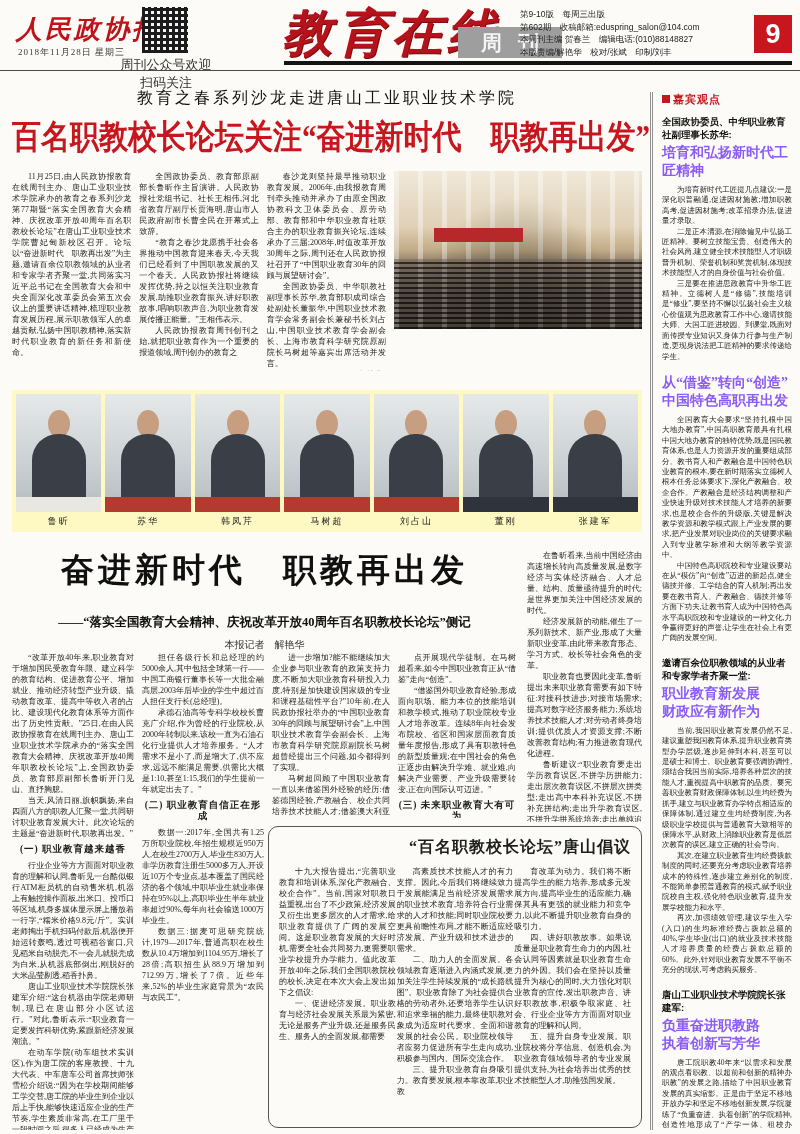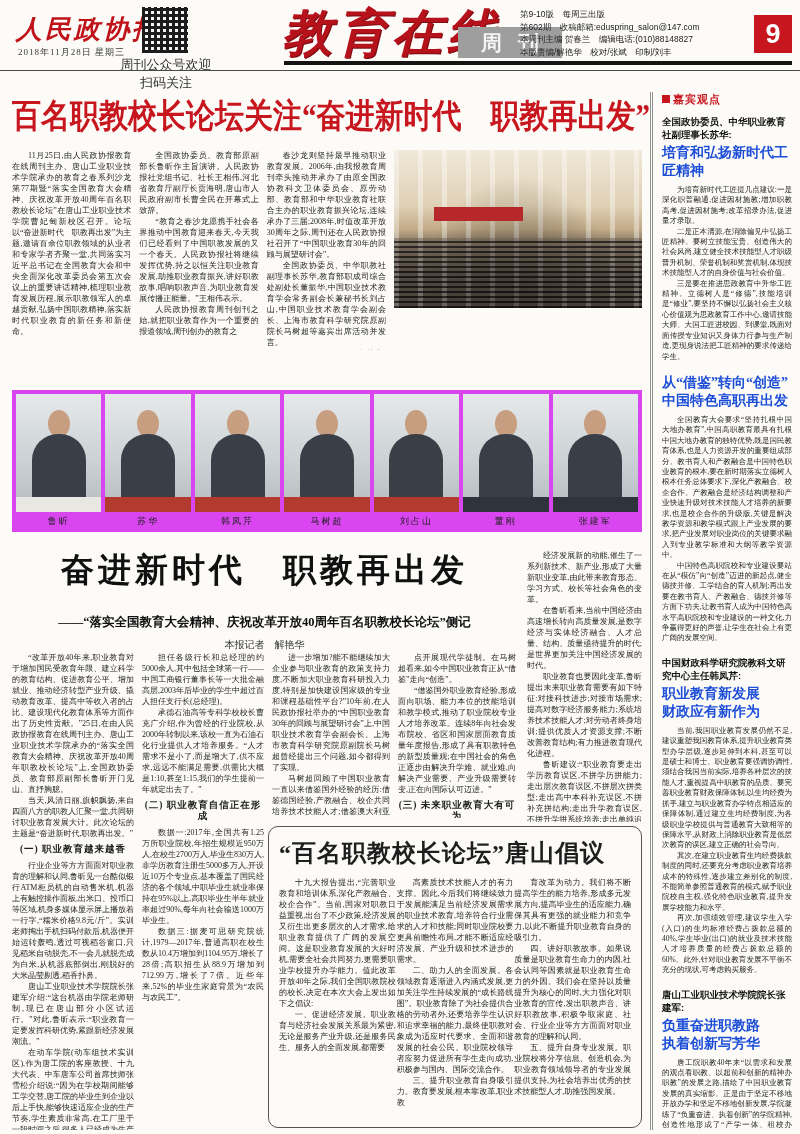--- a/index.html
+++ b/index.html
@@ -39,21 +39,21 @@
   .lead-col.c3 p:last-child{text-align:right;text-indent:0;}
   .conf-photo{width:248px;height:158px;position:relative;flex:0 0 248px;overflow:hidden;
      background:
        radial-gradient(ellipse at 50% 110%, rgba(0,0,0,.45), rgba(0,0,0,0) 60%),
        repeating-linear-gradient(90deg, rgba(255,255,255,.38) 0 5px, rgba(255,255,255,0) 5px 24px),
        linear-gradient(180deg,#f0e8d9 0%,#e0d1b6 35%,#c2ab87 50%,#74675c 62%,#3d3935 78%,#2b2927 100%);}
   .conf-photo .banner{position:absolute;left:16%;top:36%;width:36%;height:9%;background:#b6282a;}
   .conf-photo .audience{position:absolute;left:0;bottom:0;width:100%;height:44%;opacity:.85;
      background:repeating-linear-gradient(0deg,rgba(18,16,15,.9) 0 2px,rgba(105,92,78,.55) 2px 5px);}
   
-  #portraits{position:absolute;left:12px;top:390px;width:630px;background:#d946ef;padding:4px;box-sizing:border-box;}
+  #portraits{position:absolute;left:12px;top:390px;width:630px;background:#fef9c3;padding:4px;box-sizing:border-box;}
   .prow{display:flex;gap:4px;}
   .pcell{flex:1;}
   .pphoto{height:118px;position:relative;overflow:hidden;
           background:linear-gradient(180deg,#e6e9ea 0%,#ccd2d5 55%,#b5bcc0 100%);}
   .pphoto::before{content:"";position:absolute;top:16px;left:50%;margin-left:-11px;width:22px;height:27px;
                   border-radius:50% 50% 46% 46%;background:#c79e80;}
   .pphoto::after{content:"";position:absolute;top:40px;left:50%;margin-left:-27px;width:54px;height:64px;
                  border-radius:26px 26px 0 0;background:#3a3f47;}
   .ptable{position:absolute;left:0;bottom:0;width:100%;height:15px;background:#b23a2e;z-index:2;}
   .pcell:nth-child(1) .ptable{background:#e9e7e2;}
@@ -67,58 +67,59 @@
   .f-byline{margin-top:7px;font-size:10px;color:#333;}
   .fcol{position:absolute;}
   .fc1{left:0;top:104px;width:122px;height:478px;}
   .fc2{left:130px;top:104px;width:122px;height:478px;}
   .fc3{left:260px;top:104px;width:118px;height:166px;}
   .fc4{left:386px;top:104px;width:118px;height:166px;}
   .fc5{left:515px;top:2px;width:115px;height:272px;}
   
   #proposal{position:absolute;left:256px;top:278px;width:374px;height:302px;border:1.5px solid #555;
             border-radius:10px;background:#fcfbf8;box-sizing:border-box;padding:6px 10px;}
-  .box-title{text-align:left;font-size:24px;font-weight:900;letter-spacing:1px;margin:4px 0 8px 0;}
+  .box-title{text-align:right;font-size:16px;font-weight:900;letter-spacing:1px;margin:4px 0 8px 0;}
   .box-cols{display:flex;gap:1px;height:238px;overflow:hidden;}
   .box-col{flex:1;}
   
   #sidebar{position:absolute;left:650px;top:92px;width:142px;height:1038px;border-left:3px double #8f8f8f;
            padding-left:9px;box-sizing:border-box;overflow:hidden;}
   .sb-label{color:#c8161e;font-size:11px;font-weight:bold;letter-spacing:1px;margin-bottom:8px;
             font-family:"Liberation Sans","DejaVu Sans",sans-serif;}
   .sb-label .sq{display:inline-block;width:8px;height:8px;background:#c8161e;margin-right:3px;}
   .sb-article{margin-bottom:12px;}
   .sb-speaker{font-size:9.5px;line-height:13px;font-weight:bold;color:#111;margin-bottom:3px;
               font-family:"Liberation Sans","DejaVu Sans",sans-serif;}
-  .sb-title{font-size:14px;line-height:18px;font-weight:900;color:#1d4ed8;white-space:pre-line;margin-bottom:5px;}
+  .sb-title{font-size:14px;line-height:18px;font-weight:900;color:#8b5cf6;white-space:pre-line;margin-bottom:5px;}
   .sb-body{font-size:7.5px;line-height:10.4px;}
   .sb-body p{margin:0;text-indent:2em;text-align:justify;}
 </style>
 </head>
 <body>
 
 <div id="page">
 
   <div class="paper-name">人民政协报</div>
   <div class="paper-date">2018年11月28日 星期三</div>
   <div class="qr"></div>
   <div class="qr-caption">周刊公众号欢迎扫码关注</div>
   <div class="masthead-title">教育在线</div>
   <div class="weekly">周刊</div>
   <div class="thick-rule"></div>
   <div class="header-info">
     <div>第9-10版　每周三出版</div>
-    <div>第602期　收稿邮箱:eduspring_salon@147.com</div>
+    <div>第602期　收稿邮箱:eduspring_salon@104.com</div>
     <div>本周刊主编 贺春兰　编辑电话:(010)88148827</div>
     <div>本版责编/解艳华　校对/张斌　印制/刘丰</div>
   </div>
   <div class="page-num">9</div>
   <div class="header-rule"></div>
 
   <div id="lead">
+    <div class="kicker">教育之春系列沙龙走进唐山工业职业技术学院</div>
     <div class="lead-headline">百名职教校长论坛关注“奋进新时代　职教再出发”</div>
     <div class="lead-body">
       <div class="lead-col smallcol c1">
           <p>11月25日,由人民政协报教育在线周刊主办、唐山工业职业技术学院承办的教育之春系列沙龙第77期暨“落实全国教育大会精神、庆祝改革开放40周年百名职教校长论坛”在唐山工业职业技术学院曹妃甸新校区召开。论坛以“奋进新时代　职教再出发”为主题,邀请百余位职教领域的从业者和专家学者齐聚一堂,共同落实习近平总书记在全国教育大会和中央全面深化改革委员会第五次会议上的重要讲话精神,梳理职业教育发展历程,展示职教领军人的卓越贡献,弘扬中国职教精神,落实新时代职业教育的新任务和新使命。</p>
         </div>
       <div class="lead-col smallcol c2">
           <p>全国政协委员、教育部原副部长鲁昕作主旨演讲。人民政协报社党组书记、社长王相伟,河北省教育厅副厅长贾海明,唐山市人民政府副市长曹全民在开幕式上致辞。</p>
           <p>“教育之春沙龙愿携手社会各界推动中国教育迎来春天,今天我们已经看到了中国职教发展的又一个春天。人民政协报社将继续发挥优势,持之以恒关注职业教育发展,助推职业教育振兴,讲好职教故事,唱响职教声音,为职业教育发展传播正能量。”王相伟表示。</p>
           <p>人民政协报教育周刊创刊之始,就把职业教育作为一个重要的报道领域,周刊创办的教育之</p>
         </div>
@@ -181,22 +182,22 @@
     </div>
   </div>
 
   <div id="feature">
     <div class="f-headblock">
       <div class="f-headline">奋进新时代　职教再出发</div>
       <div class="f-subhead">——“落实全国教育大会精神、庆祝改革开放40周年百名职教校长论坛”侧记</div>
       <div class="f-byline">本报记者　解艳华</div>
     </div>
     <div class="fcol fc5 smallcol">
+        <p>在鲁昕看来,当前中国经济由高速增长转向高质量发展,是数字经济与实体经济融合、人才总量、结构、质量亟待提升的时代;是世界更加关注中国经济发展的时代。</p>
         <p>经济发展新的动能,催生了一系列新技术、新产业,形成了大量新职业变革,由此带来教育形态、学习方式、校长等社会角色的变革。</p>
-        <p>在鲁昕看来,当前中国经济由高速增长转向高质量发展,是数字经济与实体经济融合、人才总量、结构、质量亟待提升的时代;是世界更加关注中国经济发展的时代。</p>
         <p>职业教育也要因此变革,鲁昕提出未来职业教育需要有如下特征:对接科技进步;对接市场需求;提高对数字经济服务能力;系统培养技术技能人才;对劳动者终身培训;提供优质人才资源支撑;不断改善教育结构;有力推进教育现代化进程。</p>
         <p>鲁昕建议:“职业教育要走出学历教育误区,不拼学历拼能力;走出层次教育误区,不拼层次拼类型;走出高中本科补充误区,不拼补充拼结构;走出升学教育误区,不拼升学拼系统培养;走出单纯追求国民教育误区,不拼国民教育拼终身教育和培训。”</p>
       </div>
     <div class="fcol fc1 smallcol">
         <p>“改革开放40年来,职业教育对于增加国民受教育年限、建立科学的教育结构、促进教育公平、增加就业、推动经济转型产业升级、撬动教育改革、提高中等收入者的占比、建设现代化教育体系等方面作出了历史性贡献。”25日,在由人民政协报教育在线周刊主办、唐山工业职业技术学院承办的“落实全国教育大会精神、庆祝改革开放40周年职教校长论坛”上,全国政协委员、教育部原副部长鲁昕开门见山、直抒胸臆。</p>
         <p>当天,风清日丽,旗帜飘扬,来自四面八方的职教人汇聚一堂,共同研讨职业教育发展大计。此次论坛的主题是“奋进新时代,职教再出发。”</p>
         <h4>(一) 职业教育越来越香</h4>
         <p>行业企业等方方面面对职业教育的理解和认同,鲁昕见一台酷似银行ATM柜员机的自动售米机,机器上有触控操作面板,出米口、投币口等区域,机身多媒体显示屏上播放着一行字,“糯米价格9.8元/斤”。实训老师掏出手机扫码付款后,机器便开始运转轰鸣,透过可视稻谷窗口,只见稻米自动脱壳,不一会儿就脱壳成为白米,从机器底部倒出,刚脱好的大米晶莹剔透,稻香扑鼻。</p>
         <p>唐山工业职业技术学院院长张建军介绍:“这台机器由学院老师研制,现已在唐山部分小区试运行。”对此,鲁昕表示:“职业教育一定要发挥科研优势,紧跟新经济发展潮流。”</p>
         <p>在动车学院(动车组技术实训区),作为唐工院的客座教授、十九大代表、中车唐车公司首席技师张雪松介绍说:“因为在学校期间能够工学交替,唐工院的毕业生到企业以后上手快,能够快速适应企业的生产节奏,学生素质非常高,在工厂里干一段时间之后,很多人已经成为生产骨干了。”</p>
@@ -255,21 +256,21 @@
     <div class="sb-article">
       <div class="sb-title">从“借鉴”转向“创造”
 中国特色高职再出发</div>
       <div class="sb-body">
           <p>全国教育大会要求“坚持扎根中国大地办教育”,中国高职教育最具有扎根中国大地办教育的独特优势,既是国民教育体系,也是人力资源开发的重要组成部分。教书育人和产教融合是中国特色职业教育的根本,要在新时期落实立德树人根本任务总体要求下,深化产教融合、校企合作。产教融合是经济结构调整和产业快速升级对技术技能人才培养的新要求,也是校企合作的升级版,关键是解决教学资源和教学模式跟上产业发展的要求,把产业发展对职业岗位的关键要求融入到专业教学标准和大纲等教学资源中。</p>
           <p>中国特色高职院校和专业建设要站在从“模仿”向“创造”迈进的新起点,健全德技并修、工学结合的育人机制;再出发要在教书育人、产教融合、德技并修等方面下功夫,让教书育人成为中国特色高水平高职院校和专业建设的一种文化,力争赢得更好的声誉,让学生在社会上有更广阔的发展空间。</p>
         </div>
     </div>
 
     <div class="sb-article">
-      <div class="sb-speaker">中国财政科学研究院教科文研究中心主任韩凤芹:</div>
+      <div class="sb-speaker">邀请百余位职教领域的从业者和专家学者齐聚一堂:</div>
       <div class="sb-title">职业教育新发展
 财政应有新作为</div>
       <div class="sb-body">
           <p>当前,我国职业教育发展仍然不足,建议重塑我国教育体系,提升职业教育类型办学层级,逐步延伸到本科,甚至可以是硕士和博士。职业教育要强调协调性,须结合我国当前实际,培养各种层次的技能人才,重视提高中职教育的品质。要完善职业教育财政保障体制,以生均经费为抓手,建立与职业教育办学特点相适应的保障体制,通过建立生均经费制度,为各级职业学校提供与普通教育大致相等的保障水平,从财政上消除职业教育是低层次教育的误区,建立正确的社会导向。</p>
           <p>其次,在建立职业教育生均经费拨款制度的同时,还要充分考虑职业教育培养成本的特殊性,逐步建立差别化的制度,不能简单参照普通教育的模式,赋予职业院校自主权,强化特色职业教育,提升发展学校能力和水平。</p>
           <p>再次,加强绩效管理,建议学生入学(入口)的生均标准经费占拨款总额的40%,学生毕业(出口)的就业及技术技能人才培养质量的经费占拨款总额的60%。此外,针对职业教育发展不平衡不充分的现状,可考虑购买服务。</p>
         </div>
     </div>
 
     <div class="sb-article">

